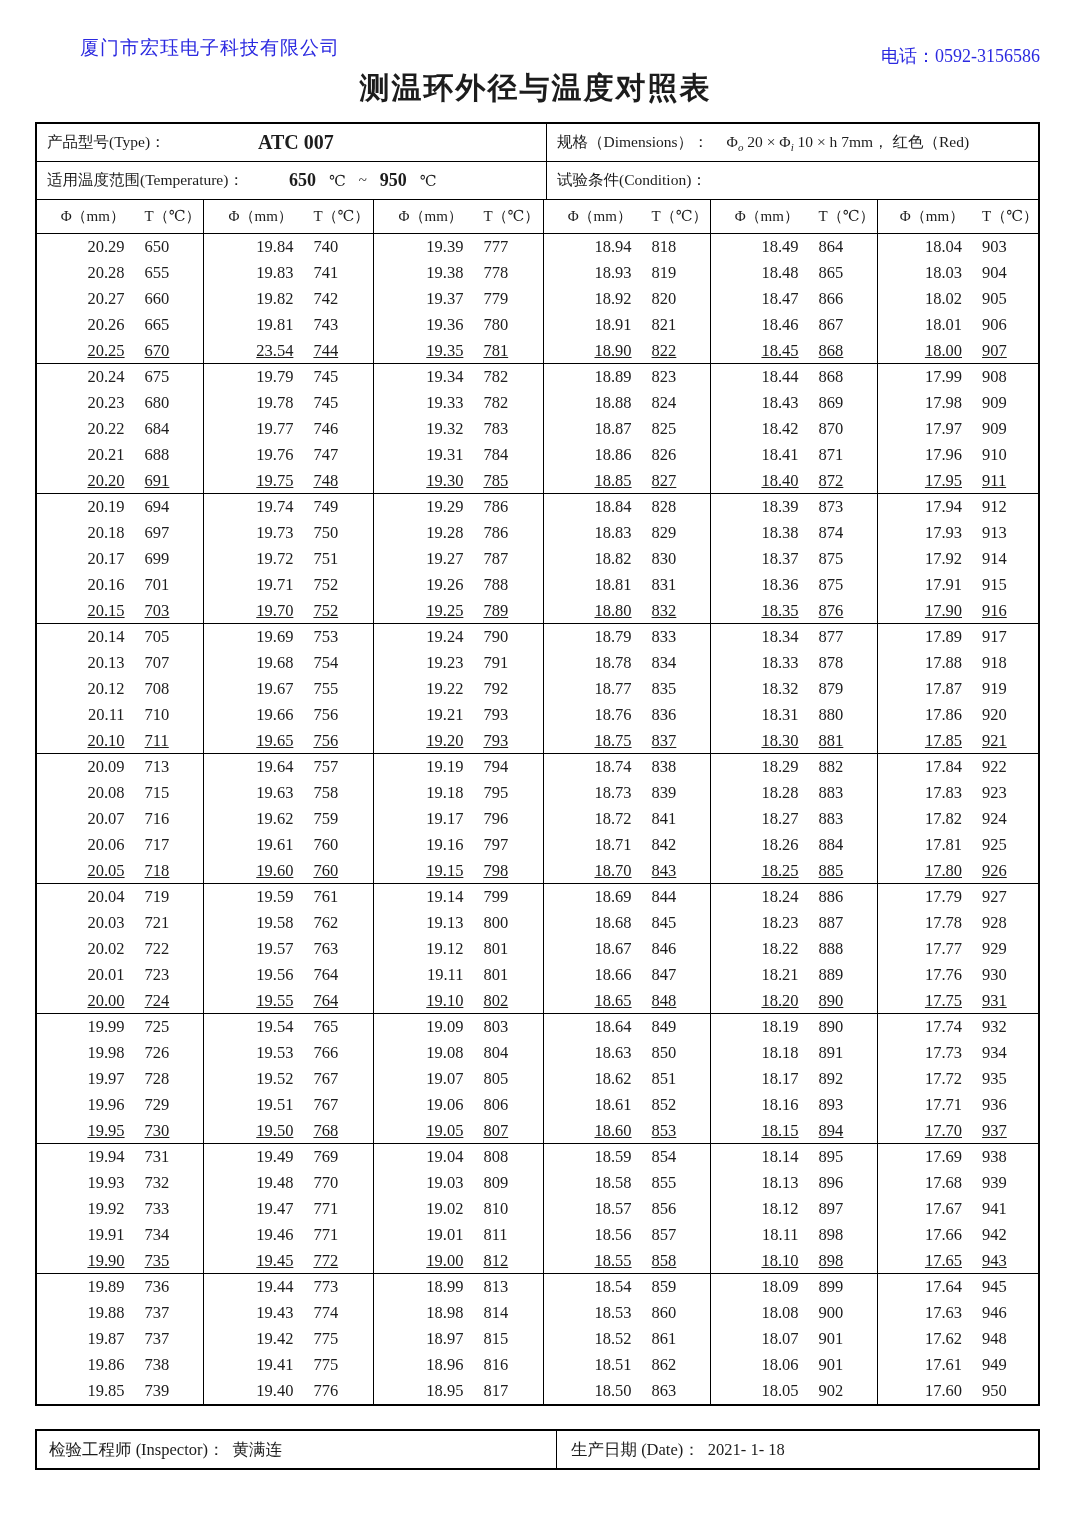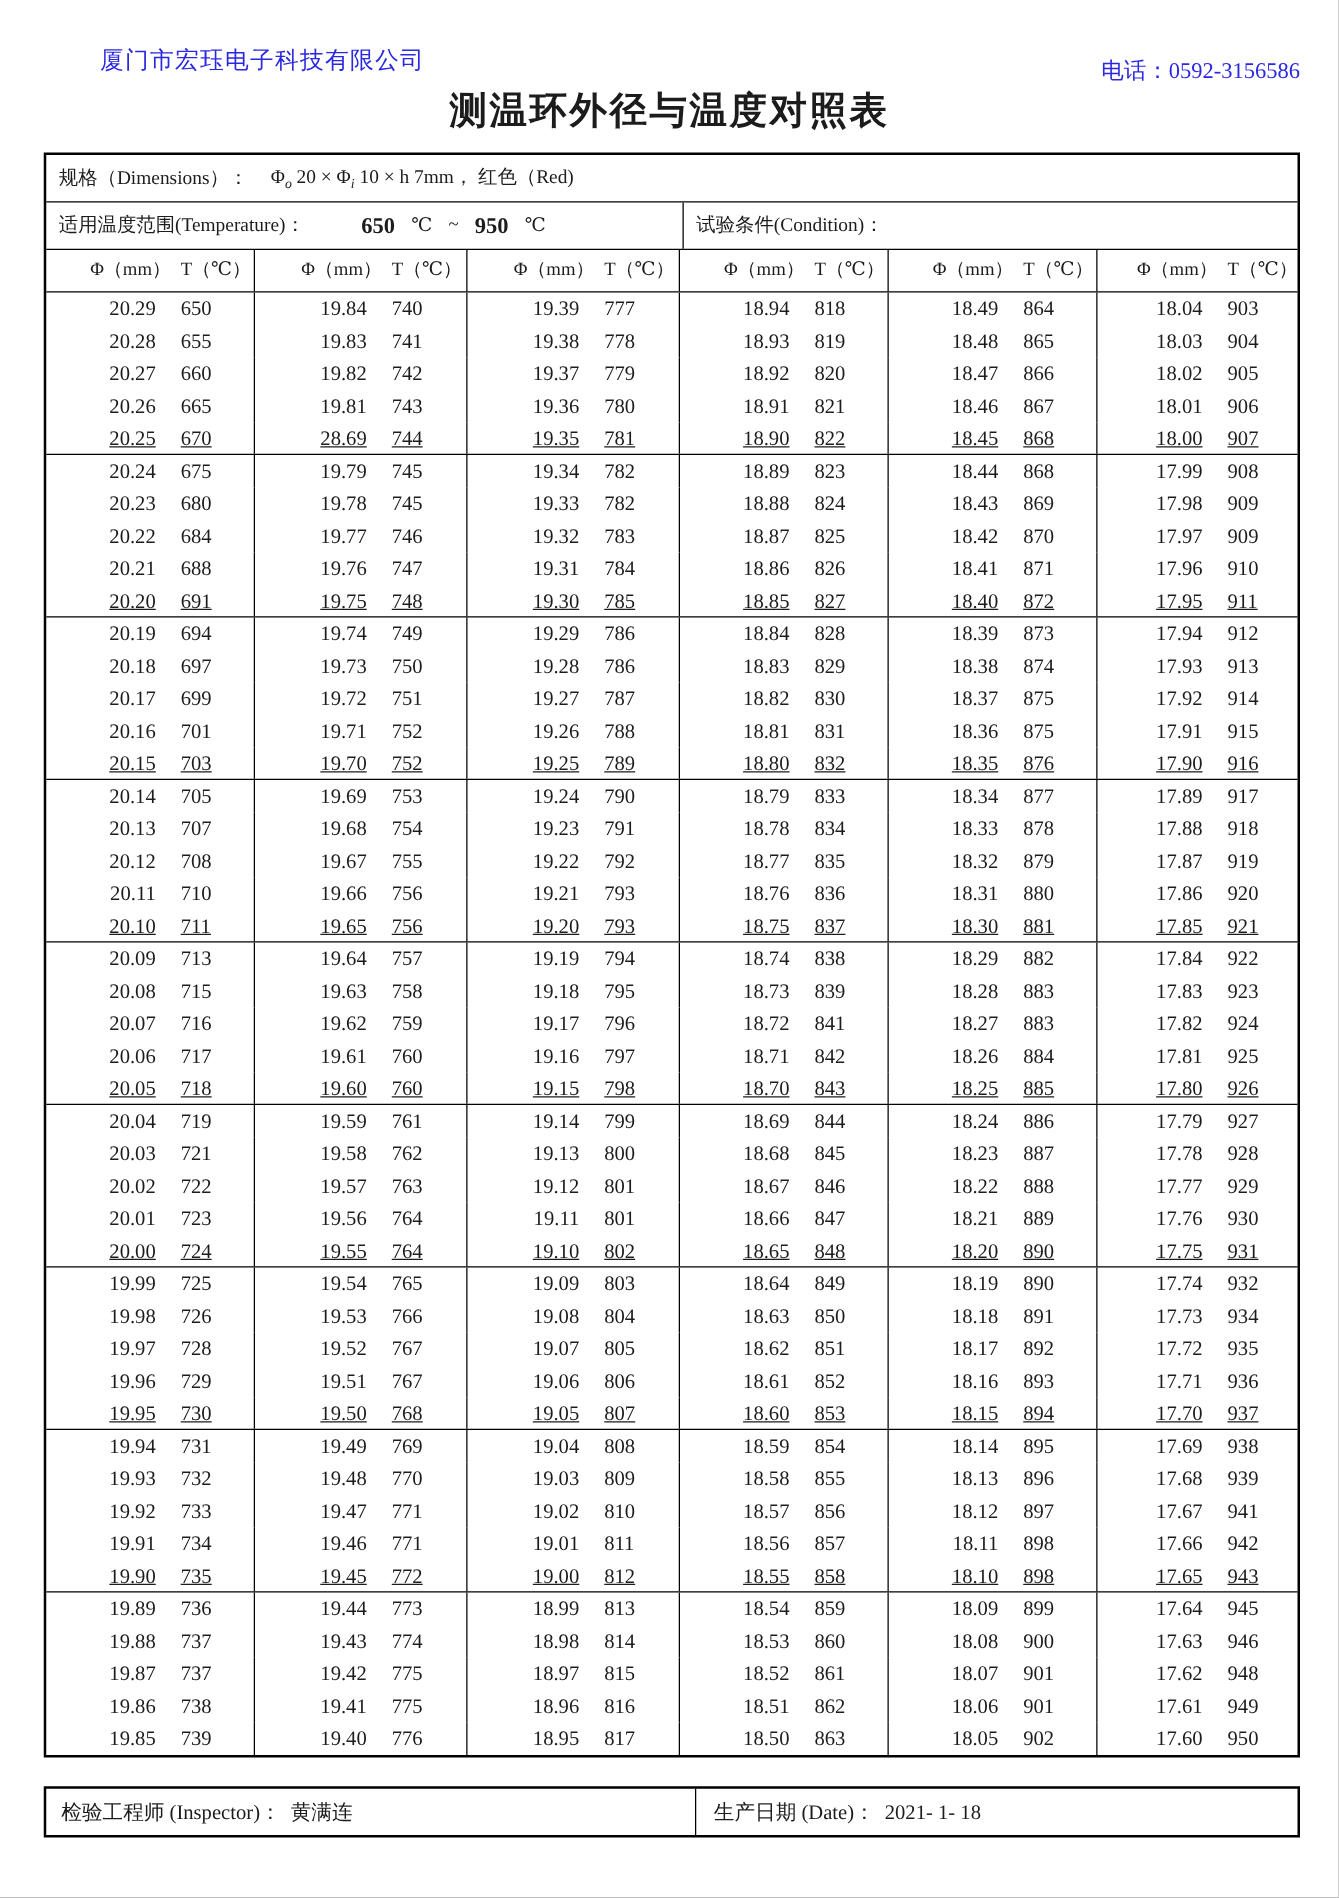--- a/index.html
+++ b/index.html
@@ -25,40 +25,44 @@
   .grid-row{display:grid;grid-template-columns:166px 170px 170px 167px 167px 161px;}
   .hdr-row{height:33px;border-bottom:1px solid #000;font-size:15px;}
   .hdr-row .pair{line-height:33px;}
   .drow{height:26px;font-size:16.5px;}
   .drow.group-end{height:25px;border-bottom:1px solid #000;text-decoration:underline;}
   .pair{display:grid;grid-template-columns:60% 40%;box-sizing:border-box;line-height:26px;}
   .drow.group-end .pair{line-height:25px;}
   .pair.vline{border-left:1px solid #000;}
   .pair .phi{text-align:right;padding-right:12px;}
   .pair .tmp{text-align:left;padding-left:8px;}
-  .hdr-row .pair .phi{text-align:right;padding-left:12px;padding-right:0;}
+  .hdr-row .pair .phi{text-align:center;padding-left:12px;padding-right:0;}
   
   .foottable{position:absolute;left:35px;top:1429px;width:1005px;height:41px;border:2px solid #000;
              box-sizing:border-box;display:flex;font-size:16.5px;}
   .foottable .cell-l{width:520px;border-right:1px solid #000;display:flex;align-items:center;padding-left:12px;box-sizing:border-box;}
   .foottable .cell-r{flex:1;display:flex;align-items:center;padding-left:14px;box-sizing:border-box;}
   .gap8{display:inline-block;width:8px;}
 </style>
 </head>
 <body>
 
 <div class="page">
 
   <div class="company blue">厦门市宏珏电子科技有限公司</div>
   <div class="phone blue">电话：0592-3156586</div>
   <div class="title">测温环外径与温度对照表</div>
 
   <div class="bigtable">
 
     <div class="inforow">
+      <div class="cell-l">
+        <span>产品型号(Type)：</span>
+        <span class="type-value">ATC 007</span>
+      </div>
       <div class="cell-r">
         <span>规格（Dimensions）：</span>
         <span class="dims-value"><span>Φ</span><sub>o</sub><span> 20 ×  </span><span>Φ</span><sub>i</sub><span> 10 × h 7mm，</span><span>  红色（Red)</span></span>
       </div>
     </div>
 
     <div class="inforow">
       <div class="cell-l">
         <span>适用温度范围(Temperature)：</span>
         <span class="temp-range">
@@ -204,21 +208,21 @@
             <span class="phi">18.01</span>
             <span class="tmp">906</span>
           </div>
         </div>
         <div class="grid-row drow group-end">
           <div class="pair">
             <span class="phi">20.25</span>
             <span class="tmp">670</span>
           </div>
           <div class="pair vline">
-            <span class="phi">28.69</span>
+            <span class="phi">23.54</span>
             <span class="tmp">744</span>
           </div>
           <div class="pair vline">
             <span class="phi">19.35</span>
             <span class="tmp">781</span>
           </div>
           <div class="pair vline">
             <span class="phi">18.90</span>
             <span class="tmp">822</span>
           </div>

